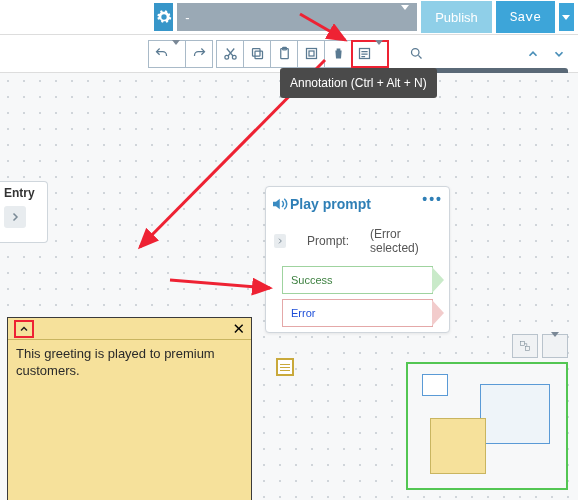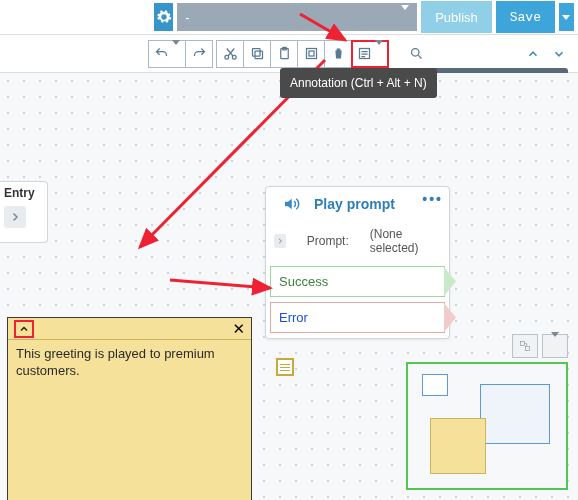--- a/index.html
+++ b/index.html
@@ -127,30 +127,30 @@
     position: absolute;
     top: 113px; left: 265px;
     width: 185px;
     background: #fff;
     border: 1px solid #d0d6dc;
     border-radius: 4px;
     box-shadow: 0 1px 3px rgba(0,0,0,0.08);
   }
   .node-hdr {
     display:flex; align-items:center;
-    padding: 8px 16px;
-    gap:14px;
+    padding: 8px 4px;
+    gap:2px;
     position: relative;
   }
   .node-hdr .icon { width:18px;height:18px; color:#3a8bc2;}
   .node-hdr .title { color:#2f7fb6; font-weight:700; font-size:14px;}
   .node-hdr .dots { position:absolute; right:6px; top:4px; color:#2f7fb6; letter-spacing:2px; font-size:14px; font-weight:bold;}
   .node-row { display:flex; align-items:center; gap:21px; padding:6px 8px; font-size:12px; color:#555;}
   .node-row .chevsm { width:14px;height:14px; background:#e8ecef; border-radius:2px; display:flex;align-items:center;justify-content:center;}
-  .branch { position:relative; margin:5px 4px; padding:7px 8px; font-size:13px; border:1px solid; }
+  .branch { position:relative; margin:5px 16px; padding:7px 8px; font-size:11px; border:1px solid; }
   .branch.success { border-color:#9fd39f; color:#3d8040; background:#fff;}
   .branch.error { border-color:#e4a8a8; color:#1d4ed8; background:#fff;}
   .branch::after {
     content:""; position:absolute; right:-12px; top:0; bottom:0; width:12px;
     background: inherit;
     clip-path: polygon(0 0, 100% 50%, 0 100%);
   }
   .branch.success::after { background:#c9eac9; }
   .branch.error::after { background:#f2cccc; }
 
@@ -304,21 +304,21 @@
       <span class="title">Play prompt</span>
       <span class="dots">•••</span>
     </div>
     <div class="node-row">
       <div class="chevsm">
           <svg width="8" height="8" viewBox="0 0 24 24">
             <path d="M9 5l7 7-7 7" stroke="#7a8a96" stroke-width="3" fill="none"></path>
           </svg>
         </div>
       <span>Prompt:</span>
-      <span>(None selected)</span>
+      <span>(Error selected)</span>
     </div>
     <div class="branch success">Success</div>
     <div class="branch error">Error</div>
   </div>
 
   <div class="note-icon">
     <div></div>
       <div></div>
       <div></div>
   </div>

